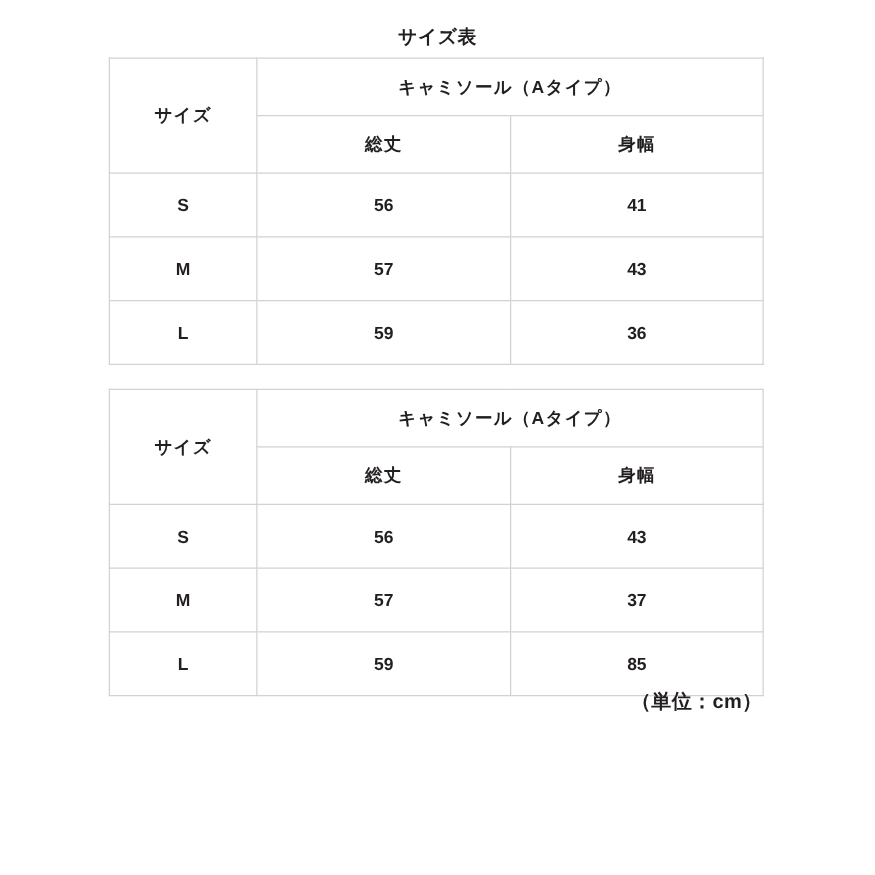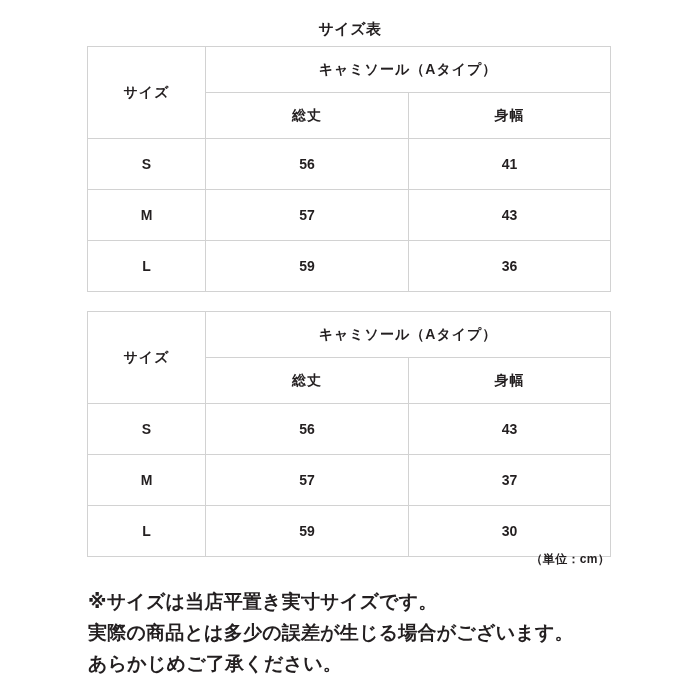--- a/index.html
+++ b/index.html
@@ -68,21 +68,21 @@
   .cell-sub        { height: 45px; font-size: 14px; letter-spacing: 1px; }
   .cell-body       { height: 50px; font-size: 14px; }
 
   
   .unit-note {
     position: absolute;
     top: 551px;
     left: 87px;
     width: 523px;
     text-align: right;
-    font-size: 12px;
+    font-size: 16px;
     font-weight: bold;
     color: #231f20;
     letter-spacing: 0.3px;
   }
 
   
   .notes {
     position: absolute;
     top: 586px;
     left: 88px;
@@ -160,26 +160,21 @@
         <td class="cell-body">43</td>
       </tr>
       <tr>
         <td class="cell-body">M</td>
         <td class="cell-body">57</td>
         <td class="cell-body">37</td>
       </tr>
       <tr>
         <td class="cell-body">L</td>
         <td class="cell-body">59</td>
-        <td class="cell-body">30</td>
+        <td class="cell-body">85</td>
       </tr>
     </tbody>
   </table>
 
   <div class="unit-note">（単位：cm）</div>
 
-  <div class="notes">
-    <div class="note-line">※サイズは当店平置き実寸サイズです。</div>
-    <div class="note-line">実際の商品とは多少の誤差が生じる場合がございます。</div>
-    <div class="note-line">あらかじめご了承ください。</div>
-  </div>
 
 </div>
 
 </body></html>

